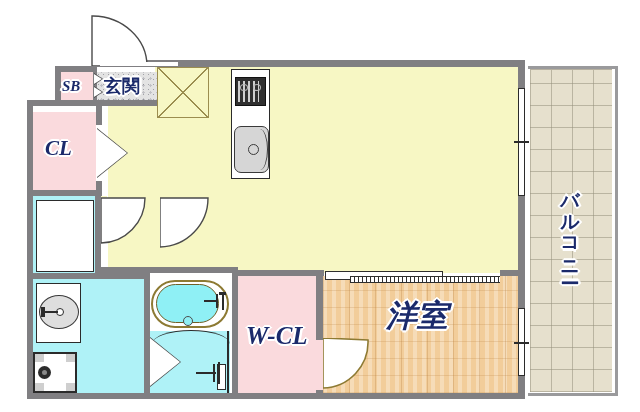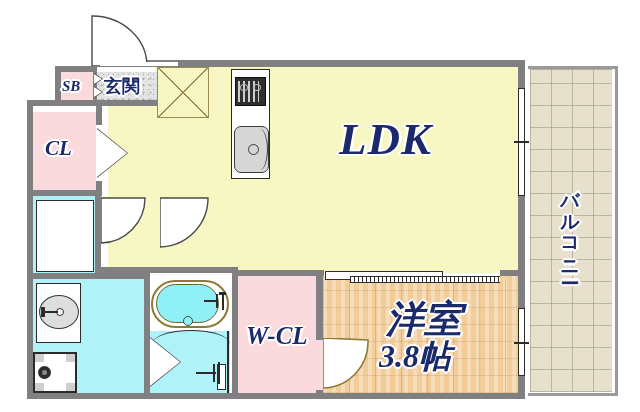--- a/index.html
+++ b/index.html
@@ -262,21 +262,21 @@
     font-weight:bold;
     white-space:nowrap;
     text-shadow:
       1.6px 0 0 #fff, -1.6px 0 0 #fff, 0 1.6px 0 #fff, 0 -1.6px 0 #fff,
       1.2px 1.2px 0 #fff, -1.2px 1.2px 0 #fff, 1.2px -1.2px 0 #fff, -1.2px -1.2px 0 #fff,
       2.4px 0 0 #fff, -2.4px 0 0 #fff, 0 2.4px 0 #fff, 0 -2.4px 0 #fff;
     line-height:1;
   }
   .lbl-ldk     { font-size:45px; letter-spacing:1px; }
   .lbl-ldk-num { font-size:40px; }
-  .lbl-room    { font-size:38px; }
+  .lbl-room    { font-size:31px; }
   .lbl-room-num{ font-size:32px; }
   .lbl-wcl     { font-size:25px; }
   .lbl-cl      { font-size:21px; }
   .lbl-sb      { font-size:15px; }
   .lbl-genkan  { font-size:18px; font-style:normal; }
   .lbl-balcony {
     font-size:19px; font-style:normal;
     writing-mode: vertical-rl;
     text-orientation: upright;
     letter-spacing:2px;
@@ -449,24 +449,22 @@
   <div class="gap" style="left:518px; top:88px; width:7px; height:108px; background:#ffffff;"></div>
   <div class="slider" style="left:518px; top:88px; width:7px; height:108px;"></div>
   <div class="slider-mid" style="left:514px; top:141px; width:15px; height:2px;"></div>
 
   <div class="gap" style="left:518px; top:308px; width:7px; height:68px; background:#ffffff;"></div>
   <div class="slider" style="left:518px; top:308px; width:7px; height:68px;"></div>
   <div class="slider-mid" style="left:514px; top:342px; width:15px; height:2px;"></div>
 
   <div class="gap" style="left:100px; top:62px; width:78px; height:4px; background:#ffffff;"></div>
 
-  <div class="lbl lbl-ldk" style="left:339px; top:117px;">LDK</div>
 
   <div class="lbl lbl-room" style="left:386px; top:300px;">洋室</div>
-  <div class="lbl lbl-room-num" style="left:379px; top:340px;">3.8帖</div>
 
   <div class="lbl lbl-wcl" style="left:246px; top:323px;">W-CL</div>
 
   <div class="lbl lbl-cl" style="left:45px; top:138px;">CL</div>
 
   <div class="lbl lbl-sb" style="left:62px; top:79px;">SB</div>
 
   <div class="lbl lbl-genkan" style="left:104px; top:77px;">玄関</div>
 
   <div class="lbl lbl-balcony" style="left:561px; top:178px;">バルコニー</div>

